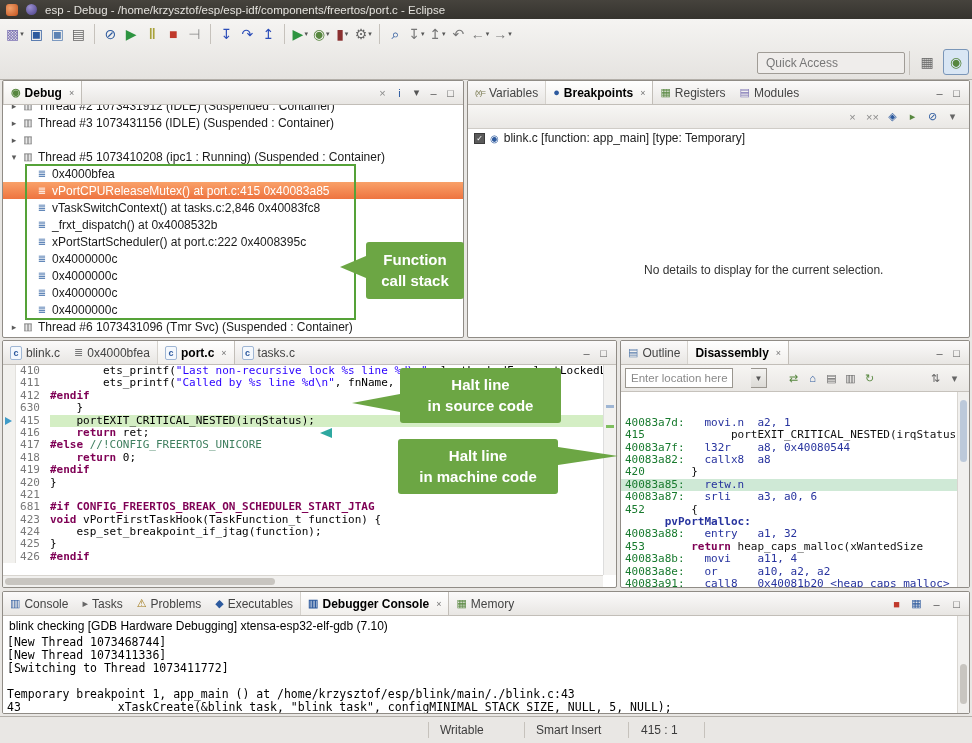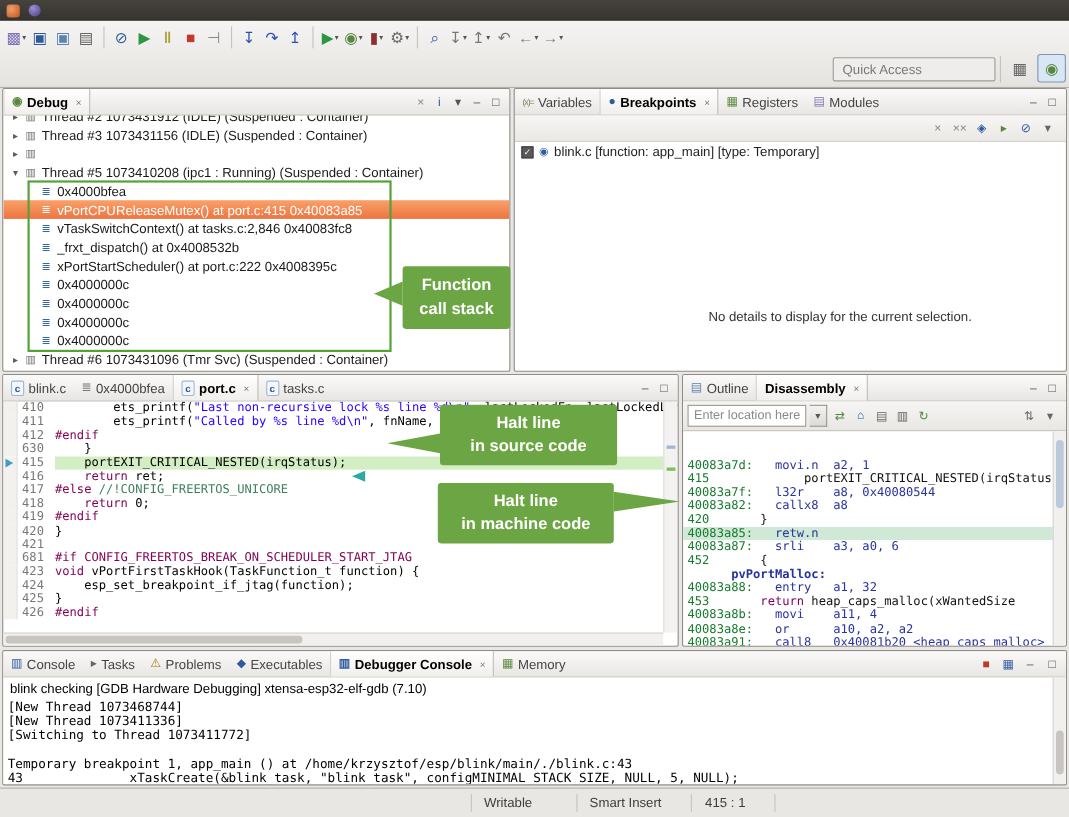--- a/index.html
+++ b/index.html
@@ -45,42 +45,42 @@
 .tw{width:14px;text-align:center;color:#5c5c5c;font-size:9px;flex:none}
 .ticon{width:14px;font-size:10px;text-align:center;margin-right:3px;flex:none}
 .trow.sel{background:linear-gradient(#f9a169,#ee7440);color:#fff}
 #stack-outline{position:absolute;left:22px;top:59px;width:331px;height:156px;border:2px solid #55a238;pointer-events:none;z-index:5}
 
 
 #bp-body{position:relative;height:calc(100% - 48px)}
 .bp-row{display:flex;align-items:center;gap:5px;height:18px;padding-left:6px}
 .bp-cb{width:11px;height:11px;background:#5a5a5a;border:1px solid #3c3c3c;color:#fff;font-size:8px;display:inline-flex;align-items:center;justify-content:center}
 .bp-ic{color:#2d5a9e;font-size:10px}
-#bp-detail{position:absolute;left:176px;top:152px;color:#333}
+#bp-detail{position:absolute;left:176px;top:134px;color:#333}
 
 
 #editor-body{position:relative;height:calc(100% - 24px);font:11px "DejaVu Sans Mono",monospace;line-height:12.4px;overflow:hidden}
 .cl{display:flex;height:12.4px;white-space:pre}
 .cl-margin{width:13px;background:#f2f1ee;border-right:1px solid #e3e1dd;flex:none;position:relative}
 .cl-num{width:34px;text-align:center;padding-right:6px;color:#787878;flex:none}
 .cl-code{flex:1;color:#000}
 .cl.hl .cl-code{background:#d4eec4}
 .ip{position:absolute;left:2px;top:2px;width:0;height:0;border-top:4px solid transparent;border-bottom:4px solid transparent;border-left:7px solid #3f9bc8}
-.pp,.kw{color:#7f0055;font-weight:normal}
+.pp,.kw{color:#7f0055;font-weight:bold}
 .st{color:#2a00ff}
 .cm{color:#3f7f5f}
 .pl{color:#000}
 #editor-hscroll{position:absolute;left:0;right:13px;bottom:0;height:12px;background:#f1f0ee;border-top:1px solid #d8d5d0}
 #editor-hthumb{position:absolute;left:2px;top:2px;bottom:2px;width:45%;background:#c8c5c0;border-radius:4px}
 #editor-ruler{position:absolute;right:0;top:0;bottom:12px;width:13px;background:#f3f2f0;border-left:1px solid #ddd}
 .ruler-mark{position:absolute;left:2px;width:8px;height:3px}
 #ip-tail{position:absolute;left:320px;top:428px;width:0;height:0;border-top:5px solid transparent;border-bottom:5px solid transparent;border-right:12px solid #2ea8a0;z-index:40}
 
 
-#disasm-toolbar{height:27px;display:flex;align-items:center;gap:3px;padding:0 4px;background:linear-gradient(#f6f5f3,#e9e7e4);border-bottom:1px solid #c6c2bc}
+#disasm-toolbar{height:27px;display:flex;align-items:center;gap:18px;padding:0 4px;background:linear-gradient(#f6f5f3,#e9e7e4);border-bottom:1px solid #c6c2bc}
 #loc-combo{width:108px;height:20px;border:1px solid #9a968f;background:#fff;color:#8a8a8a;font-size:11.5px;display:flex;align-items:center;padding:0 5px;overflow:hidden;white-space:nowrap}
 #loc-dd{width:16px;height:20px;border:1px solid #9a968f;border-left:none;background:linear-gradient(#f4f3f1,#dcdad6);display:flex;align-items:center;justify-content:center;font-size:8px;color:#555}
 #disasm-body{position:relative;font:11px "DejaVu Sans Mono",monospace;line-height:12.4px;white-space:pre;height:calc(100% - 51px);overflow:hidden}
 .drow{height:12.4px;padding-left:4px}
 .drow.hl{background:#cfe9d6}
 .ad,.ln{color:#187a2e}
 .as{color:#27339e}
 .sp{color:#111}
 .lb{color:#27339e;font-weight:bold}
 #disasm-vscroll{position:absolute;right:0;top:0;bottom:0;width:12px;background:#f1f0ee;border-left:1px solid #d8d5d0}
@@ -107,20 +107,21 @@
 #ann-halt-source::before{content:"";position:absolute;left:-48px;top:26px;border-top:9px solid transparent;border-bottom:9px solid transparent;border-right:48px solid #6ca644}
 #ann-halt-machine{left:398px;top:439px;width:160px;height:55px}
 #ann-halt-machine::after{content:"";position:absolute;right:-60px;top:8px;border-top:9px solid transparent;border-bottom:9px solid transparent;border-left:60px solid #6ca644}
 </style>
 </head>
 <body>
 
 <div id="titlebar">
   <span class="app-icon"></span>
   <span class="eclipse-icon"></span>
+  <span id="win-title">esp - Debug - /home/krzysztof/esp/esp-idf/components/freertos/port.c - Eclipse</span>
 </div>
 
 <div id="toolbar">
   <div id="toolbar-icons">
       <span class="tb-btn">
         <span class="tb-glyph" style="color: rgb(125, 116, 181);">▩</span>
         <span class="tb-dd">▾</span>
       </span>
       <span class="tb-btn">
         <span class="tb-glyph" style="color: rgb(45, 90, 158);">▣</span>

